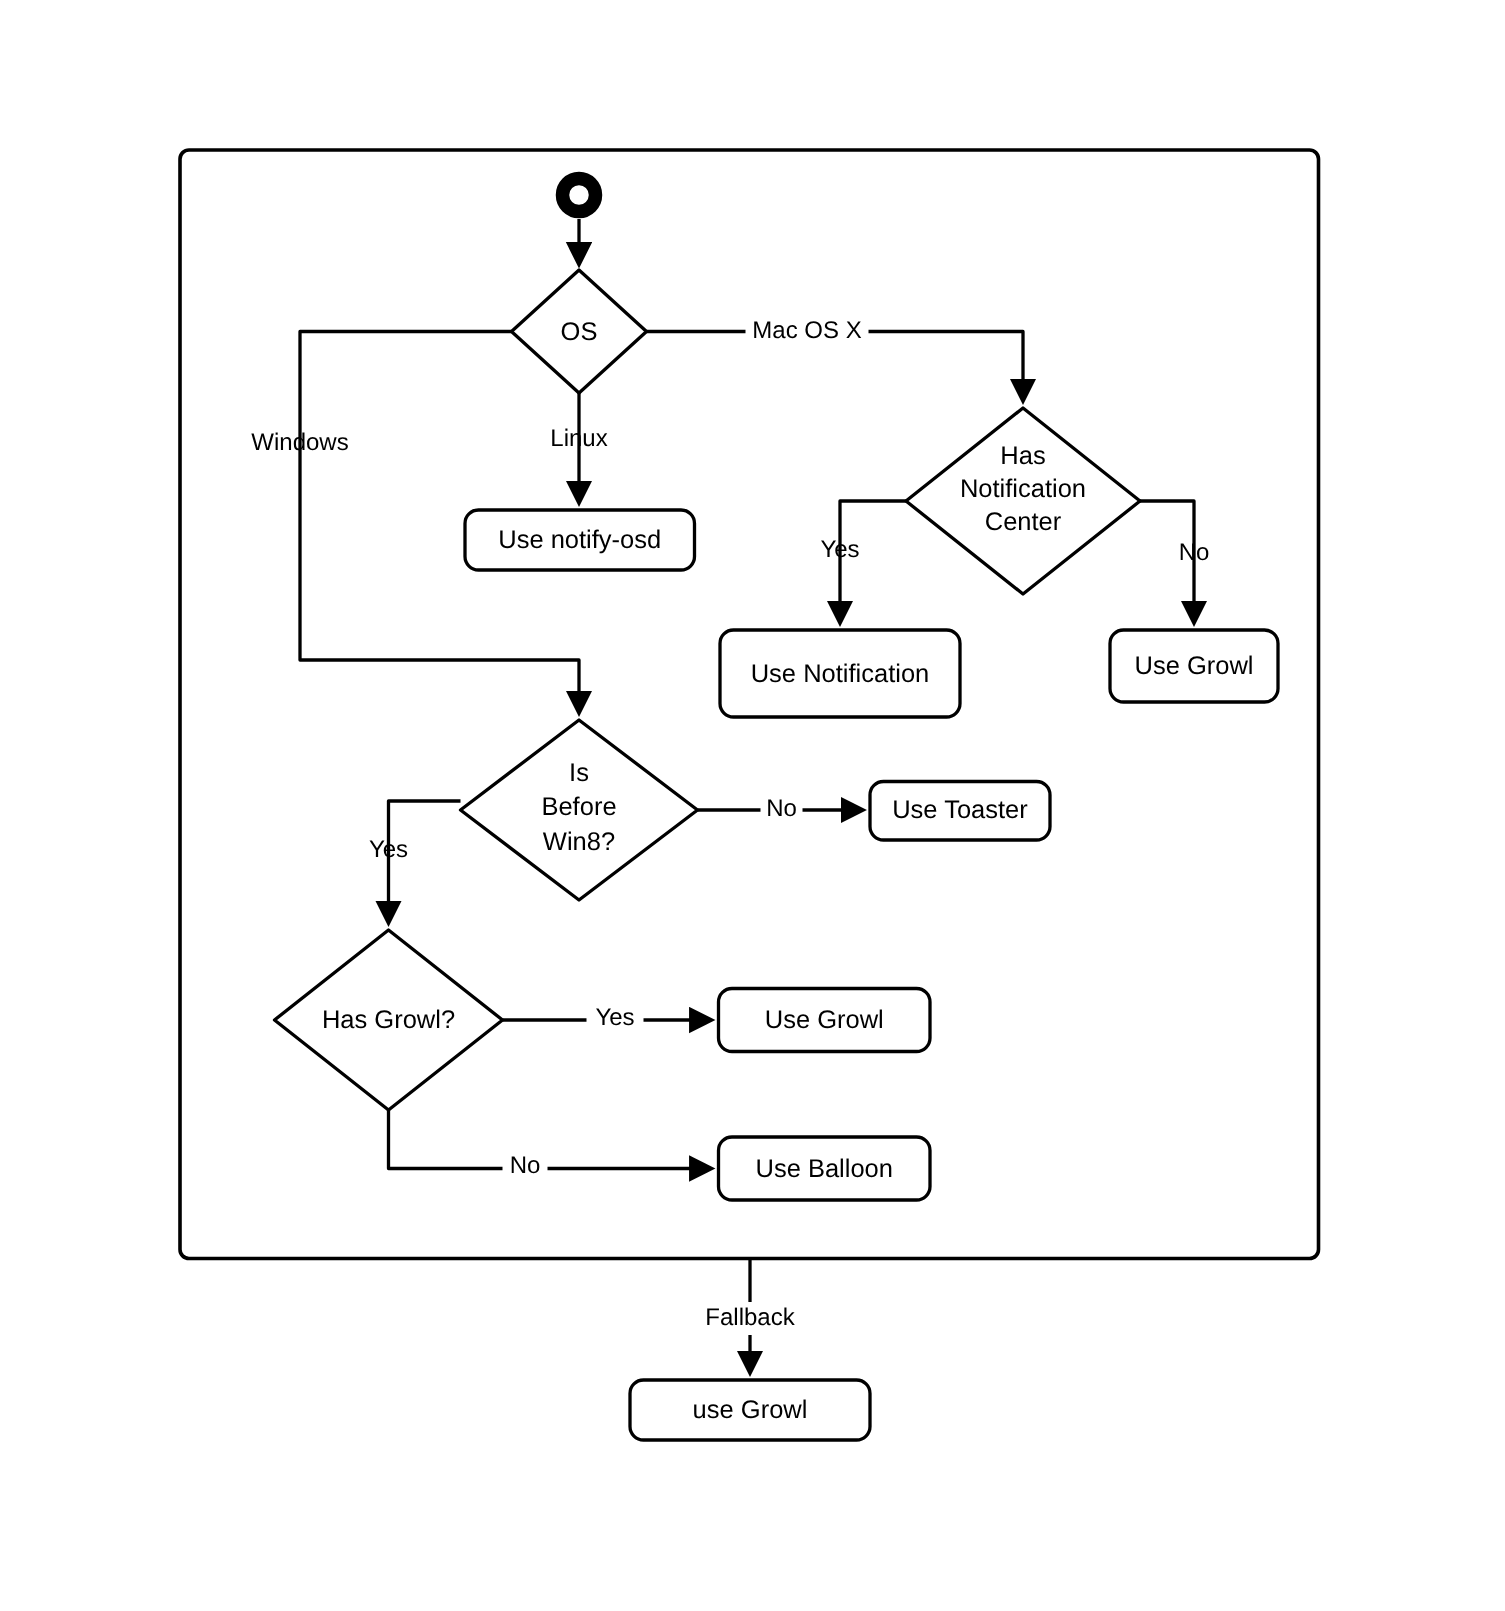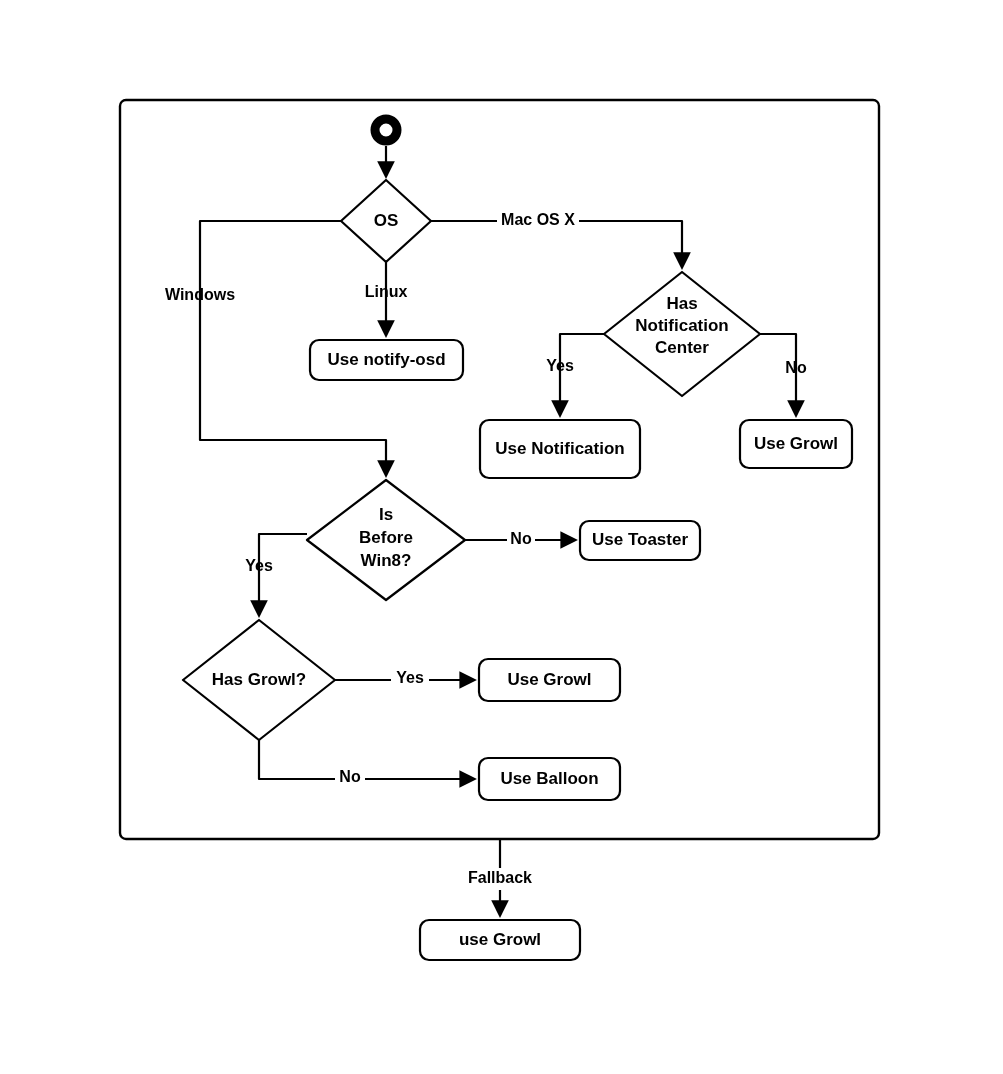--- a/index.html
+++ b/index.html
@@ -11,21 +11,20 @@
     width: 1003px;
     height: 1074px;
     overflow: hidden;
     font-family: "Liberation Sans", sans-serif;
   }
   #flow-root {
     position: relative;
     width: 832px;
     height: 1074px;
     background: #c2410c;
-    font-weight: bold;
   }
   svg.flow-svg {
     display: block;
     width: 1003px;
     height: 1074px;
     background: #ffffff;
   }
   .shape-stroke {
     fill: #ffffff;
     stroke: #000000;

